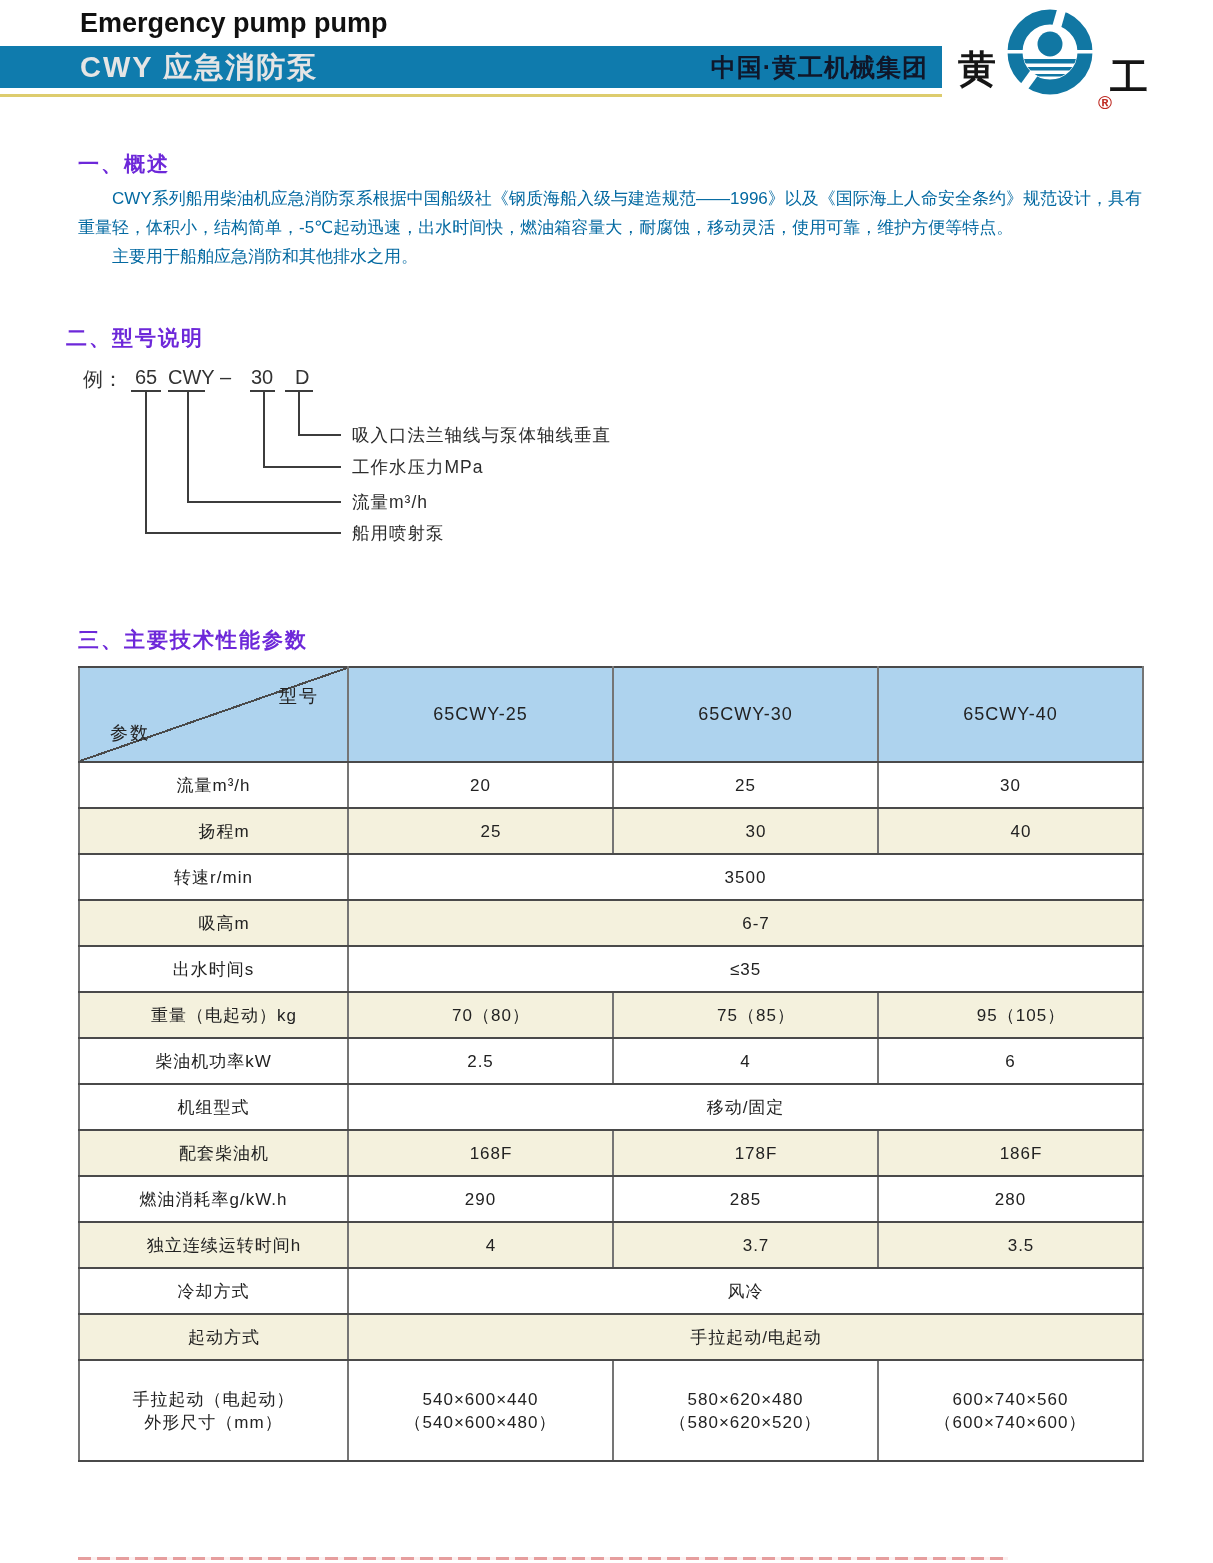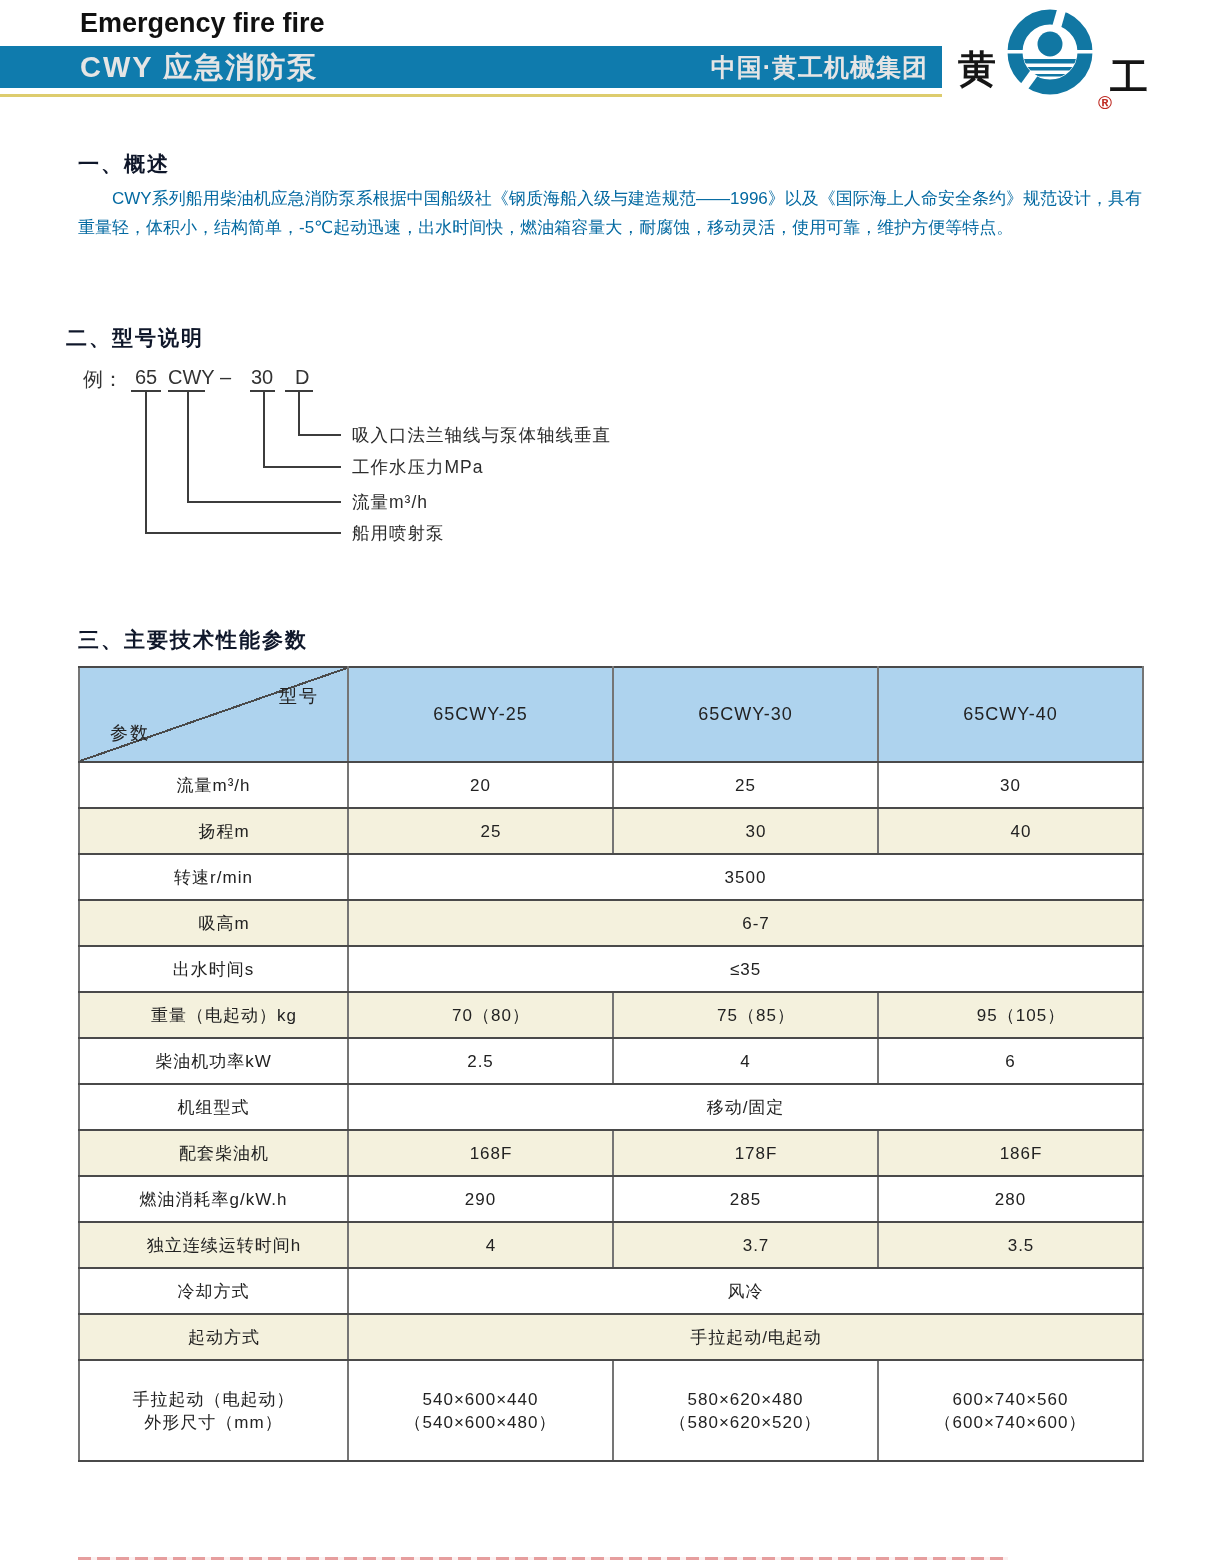--- a/index.html
+++ b/index.html
@@ -4,25 +4,25 @@
 <style>
   html,body{margin:0;padding:0;background:#ffffff;}
   .page{
     position:relative;width:1213px;height:1563px;background:#fff;overflow:hidden;
     font-family:"Liberation Sans","DejaVu Sans",sans-serif;color:#1c1c1c;
   }
   
   .title-en{position:absolute;left:80px;top:8px;font-size:27px;font-weight:bold;color:#111;}
   .blue-bar{position:absolute;left:0;top:46px;width:942px;height:42px;background:#0f7bad;}
   .bar-title{position:absolute;left:80px;top:0;height:42px;line-height:42px;font-size:29px;font-weight:bold;color:#e5e5e5;letter-spacing:2px;}
-  .bar-company{position:absolute;right:14px;top:0;height:52px;line-height:42px;font-size:25px;font-weight:bold;color:#e5e5e5;letter-spacing:1px;}
+  .bar-company{position:absolute;right:14px;top:0;height:52px;line-height:42px;font-size:25px;font-weight:bold;color:#0f172a;letter-spacing:1px;}
   .yellow-rule{position:absolute;left:0;top:94px;width:942px;height:3px;background:#ddcc6d;}
   .logo{position:absolute;left:952px;top:4px;width:215px;height:112px;}
   
-  .sec-heading{position:absolute;font-size:21px;font-weight:bold;color:#0f172a;letter-spacing:2px;}
+  .sec-heading{position:absolute;font-size:21px;font-weight:bold;color:#6d28d9;letter-spacing:2px;}
   #h1{left:78px;top:150px;}
   #h2{left:66px;top:324px;}
   #h3{left:78px;top:626px;}
   .overview{position:absolute;left:78px;top:184px;width:1064px;font-size:17px;line-height:29px;color:#0369a1;text-align:justify;}
   .overview p{margin:0;text-indent:2em;}
   
   .diagram{position:absolute;left:78px;top:360px;width:660px;height:210px;}
   .tok{position:absolute;top:6px;font-size:20px;color:#333;}
   .dg-underline{position:absolute;top:30px;height:0;border-top:2px solid #3c3c3c;}
   .dg-conn{position:absolute;top:32px;border-left:2px solid #3c3c3c;border-bottom:2px solid #3c3c3c;}
@@ -48,21 +48,21 @@
   tbody tr:last-child td{height:99px;}
   
   .red-sliver{position:absolute;left:78px;top:1557px;width:930px;height:3px;opacity:.65;
     background:repeating-linear-gradient(90deg,#d96a6a 0 13px,rgba(217,106,106,.15) 13px 19px);}
 </style>
 </head>
 <body>
 
 <div class="page">
 
-  <div class="title-en">Emergency fire fire</div>
+  <div class="title-en">Emergency pump pump</div>
   <div class="blue-bar">
     <span class="bar-title">CWY 应急消防泵</span>
     <span class="bar-company">中国·黄工机械集团</span>
   </div>
   <div class="yellow-rule"></div>
 
   <div class="logo">
     <svg width="215" height="112" viewBox="0 0 215 112">
       <text x="6" y="78" font-size="38" font-weight="bold" fill="#151515">黄</text>
       <circle cx="98" cy="48" r="35" fill="none" stroke="#1177a3" stroke-width="15"></circle>
@@ -80,20 +80,21 @@
         <rect x="78" y="70" width="40" height="2.5"></rect>
       </g>
       <text x="158" y="86" font-size="38" font-weight="bold" fill="#151515">工</text>
       <text x="146" y="105" font-size="19" font-weight="bold" fill="#bf2c24">®</text>
     </svg>
   </div>
 
   <div id="h1" class="sec-heading">一、概述</div>
   <div class="overview">
     <p>CWY系列船用柴油机应急消防泵系根据中国船级社《钢质海船入级与建造规范——1996》以及《国际海上人命安全条约》规范设计，具有重量轻，体积小，结构简单，-5℃起动迅速，出水时间快，燃油箱容量大，耐腐蚀，移动灵活，使用可靠，维护方便等特点。</p>
+    <p>主要用于船舶应急消防和其他排水之用。</p>
   </div>
 
   <div id="h2" class="sec-heading">二、型号说明</div>
   <div class="diagram">
     <span class="tok" style="left:5px">例：</span>
     <span class="tok" style="left:57px">65</span>
     <span class="tok" style="left:90px">CWY</span>
     <span class="tok" style="left:142px">–</span>
     <span class="tok" style="left:173px">30</span>
     <span class="tok" style="left:217px">D</span>

